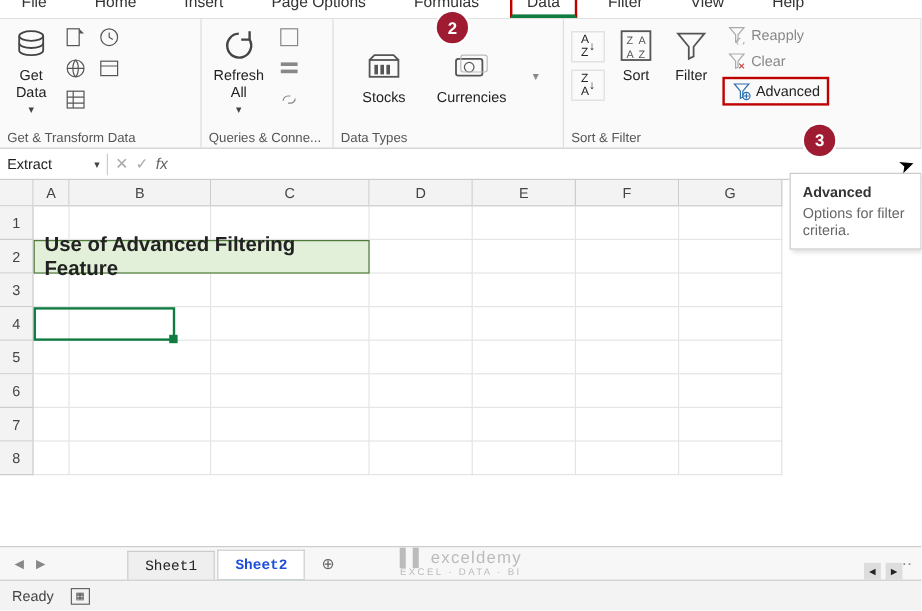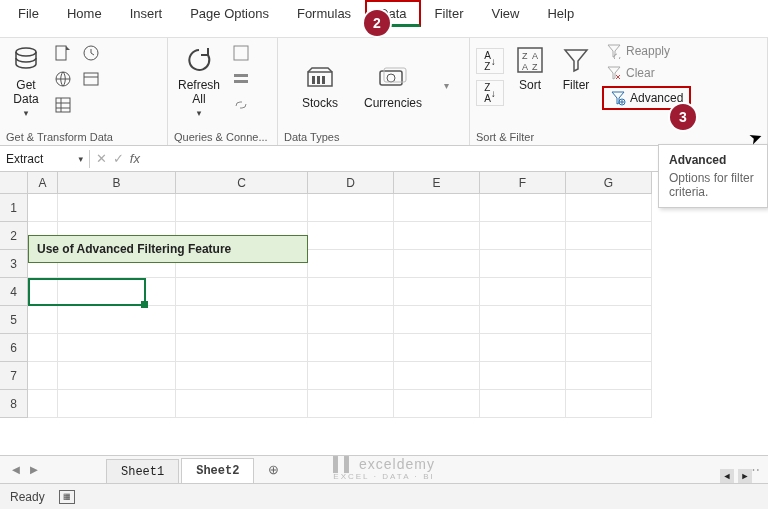--- a/index.html
+++ b/index.html
@@ -1,19 +1,19 @@
 <!DOCTYPE html>
 <html><head>
 <meta charset="utf-8">
 <style>
   * { box-sizing: border-box; margin: 0; padding: 0; font-family: "Segoe UI", Arial, sans-serif; }
   body { background: #fff; width: 768px; height: 509px; overflow: hidden; position: relative; font-size: 13px; color: #222; }
 
   
-  .menubar { display: flex; align-items: flex-start; height: 38px; padding: 0 4px; gap: 0; border-bottom: 1px solid #e0e0e0; }
+  .menubar { display: flex; align-items: flex-end; height: 16px; padding: 0 4px; gap: 12px; border-bottom: 1px solid #e0e0e0; }
   .menubar .tab { padding: 6px 14px; cursor: pointer; color: #333; }
   .menubar .tab.active { border: 2px solid #c00000; border-bottom: 3px solid #107c41; padding: 4px 12px 3px; font-weight: 400; }
 
   
   .ribbon { display: flex; height: 108px; border-bottom: 1px solid #ccc; background: #fafafa; }
   .group { display: flex; flex-direction: column; justify-content: space-between; border-right: 1px solid #ddd; padding: 4px 6px 2px; }
   .group-body { display: flex; align-items: flex-start; gap: 6px; flex: 1; }
   .group-label { font-size: 11px; color: #555; padding: 2px 0 0; }
   .big-btn { display: flex; flex-direction: column; align-items: center; gap: 2px; padding: 2px 4px; cursor: pointer; font-size: 12px; text-align: center; }
   .big-btn svg, .big-btn .ico { width: 32px; height: 32px; }
@@ -47,29 +47,29 @@
   .gridwrap { position: relative; height: 264px; overflow: hidden; }
   .corner { position: absolute; left: 0; top: 0; width: 28px; height: 22px; background: #f3f3f3; border-right: 1px solid #ccc; border-bottom: 1px solid #ccc; }
   .colhdrs { position: absolute; left: 28px; top: 0; right: 0; height: 22px; display: flex; }
   .colhdr { border-right: 1px solid #ccc; border-bottom: 1px solid #ccc; background: #f3f3f3; text-align: center; font-size: 12px; line-height: 22px; color: #444; }
   .rowhdrs { position: absolute; left: 0; top: 22px; width: 28px; }
   .rowhdr { height: 28px; border-right: 1px solid #ccc; border-bottom: 1px solid #ccc; background: #f3f3f3; text-align: center; font-size: 12px; line-height: 28px; color: #444; }
   .cells { position: absolute; left: 28px; top: 22px; right: 0; }
   .cellrow { display: flex; height: 28px; }
   .cell { border-right: 1px solid #e4e4e4; border-bottom: 1px solid #e4e4e4; }
 
-  .title-cell { position: absolute; left: 28px; top: 63px; width: 280px; height: 28px; background: #e2efd9; border: 1px solid #4f7a3a; font-weight: bold; font-size: 12px; display: flex; align-items: center; padding: 0 8px; color: #222; }
+  .title-cell { position: absolute; left: 28px; top: 50px; width: 280px; height: 28px; background: #e2efd9; border: 1px solid #4f7a3a; font-weight: bold; font-size: 17px; display: flex; align-items: center; padding: 0 8px; color: #222; }
   .sel-cell { position: absolute; left: 28px; top: 106px; width: 118px; height: 28px; border: 2px solid #107c41; }
   .sel-handle { position: absolute; right: -4px; bottom: -4px; width: 7px; height: 7px; background: #107c41; }
 
   
   .sheettabs { position: absolute; bottom: 26px; left: 0; right: 0; height: 28px; border-top: 1px solid #ccc; background: #f7f7f7; display: flex; align-items: center; padding: 0 8px; gap: 2px; }
   .navbtn { width: 16px; height: 16px; color: #888; display: flex; align-items: center; justify-content: center; cursor: pointer; }
   .sheettab { padding: 5px 14px; background: #efefef; border: 1px solid #ccc; border-bottom: none; font-size: 12px; cursor: pointer; margin-top: 3px; font-family: Liberation Mono, monospace; }
-  .sheettab.active { background: #fff; border-bottom: 2px solid #107c41; font-weight: bold; color: #404040; }
+  .sheettab.active { background: #fff; border-bottom: 2px solid #107c41; font-weight: bold; color: #1d4ed8; }
   .newsheet { width: 22px; height: 22px; display: flex; align-items: center; justify-content: center; cursor: pointer; color: #666; margin-left: 6px; }
 
   .watermark { position: absolute; bottom: 28px; left: 50%; transform: translateX(-50%); color: #bbb; font-size: 14px; letter-spacing: 1px; pointer-events: none; display:flex; flex-direction:column; align-items:center; }
   .watermark .sub { font-size: 8px; letter-spacing: 2px; }
 
   .statusbar { position: absolute; bottom: 0; left: 0; right: 0; height: 26px; background: #f3f3f3; border-top: 1px solid #ccc; display: flex; align-items: center; padding: 0 10px; gap: 14px; font-size: 12px; color: #444; }
 
   .hscroll { position: absolute; bottom: 26px; right: 8px; width: 40px; height: 14px; display:flex; align-items:center; gap:4px; }
   .hscroll .arr { width:14px; height:14px; background:#ddd; display:flex; align-items:center; justify-content:center; font-size:9px; }
 

